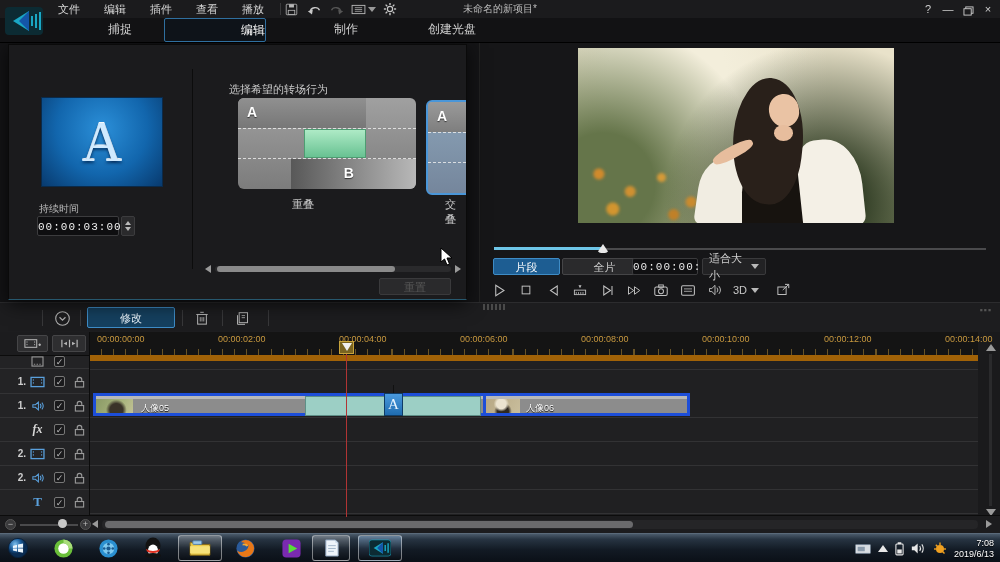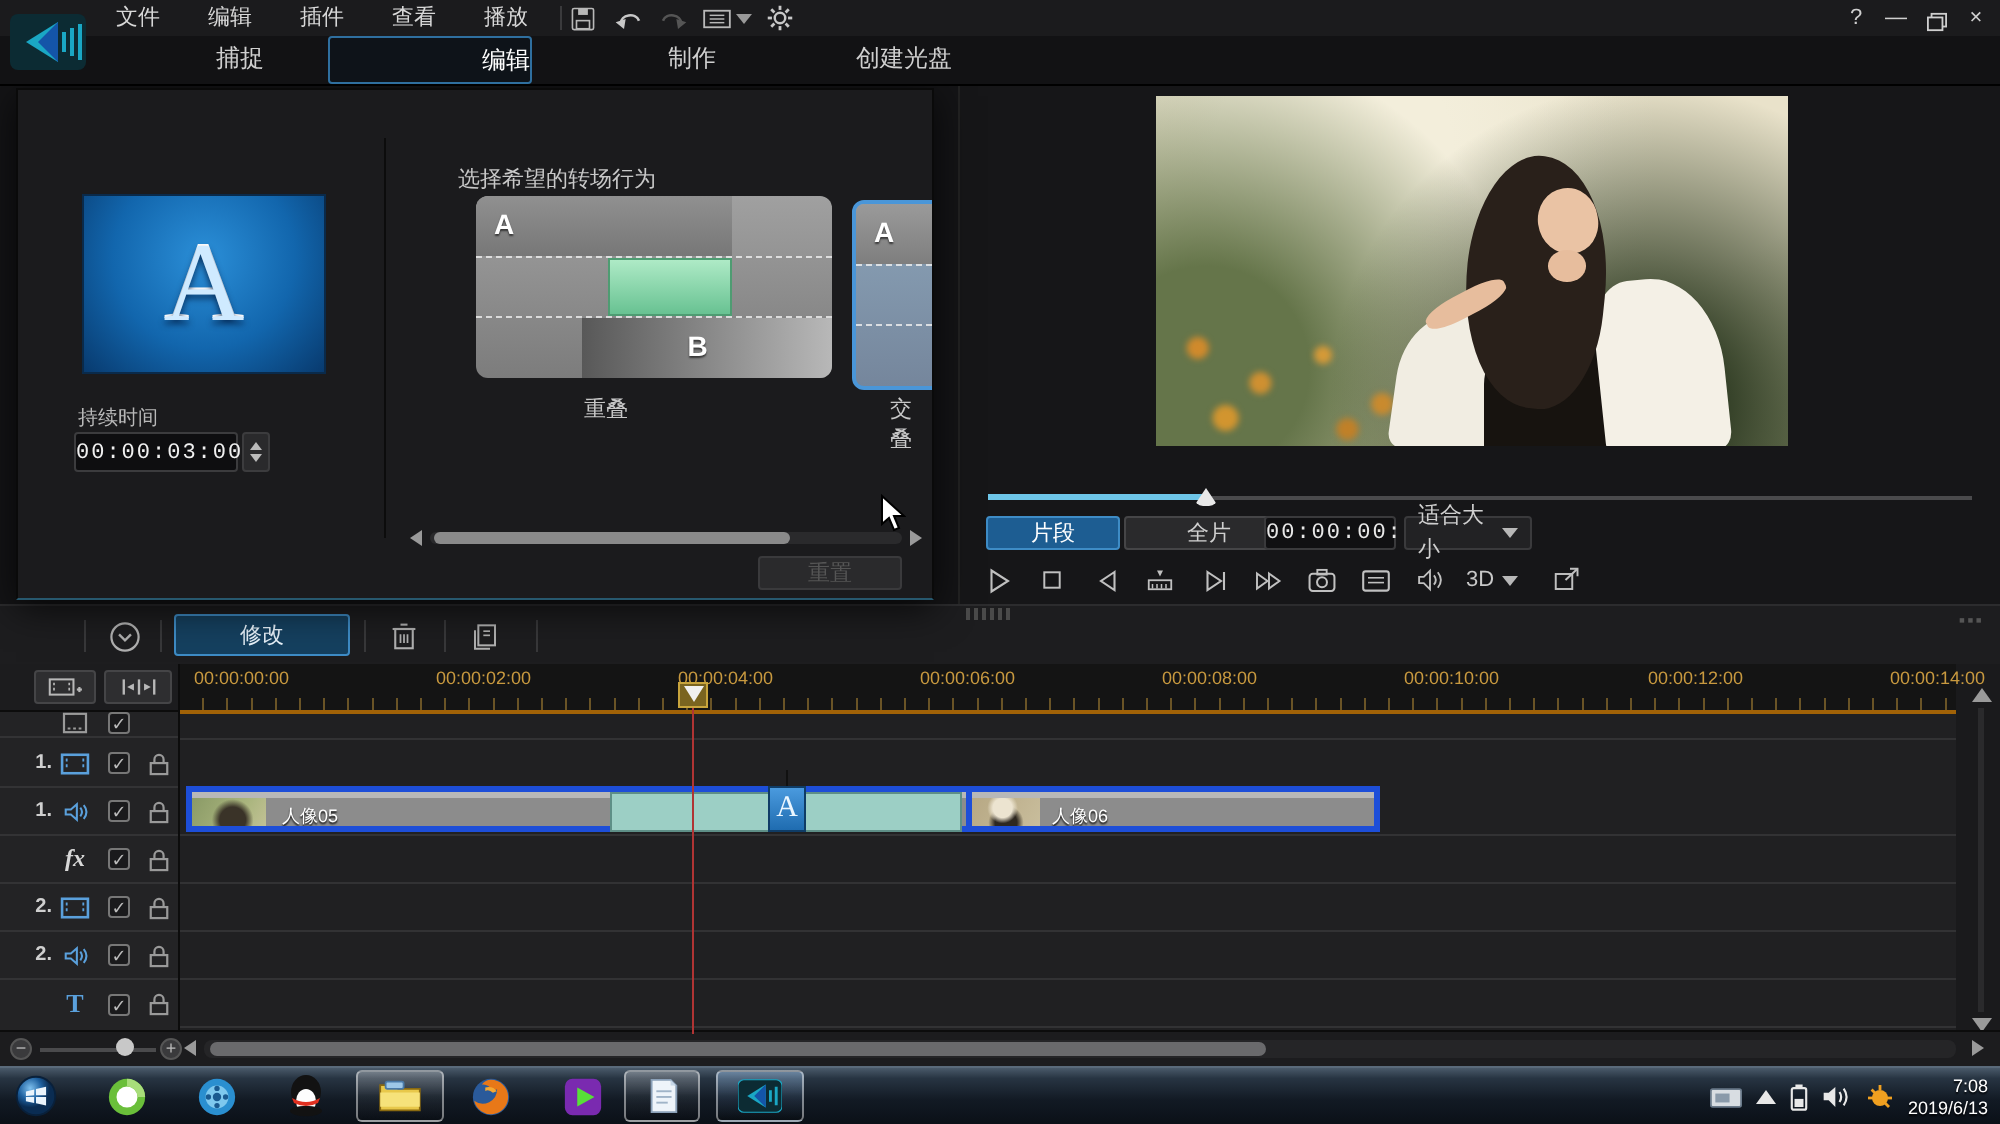--- a/index.html
+++ b/index.html
@@ -144,21 +144,21 @@
     box-sizing:border-box;}
   .tt-icon{position:absolute;top:5px;width:20px;height:20px;display:flex;align-items:center;justify-content:center;}
   .tt-dots{position:absolute;right:8px;top:2px;color:#555;font-size:9px;letter-spacing:1px;}
   
   .timeline{position:absolute;left:0;top:332px;width:1000px;height:201px;background:#1a1a1c;}
   .tl-head-col{position:absolute;left:0;top:0;width:89px;height:183px;background:#232325;
     border-right:1px solid #0c0c0c;}
   .tl-topbtns{position:absolute;left:0;top:0;width:89px;height:23px;background:#1c1c1e;border-bottom:1px solid #0c0c0c;}
   .hbtn{position:absolute;top:3px;height:17px;background:#2e2e30;border:1px solid #454547;border-radius:2px;
     box-sizing:border-box;display:flex;align-items:center;justify-content:center;}
-  .ruler{position:absolute;left:89px;top:0;width:889px;height:23px;background:#141414;border-bottom:2px solid #a16207;}
+  .ruler{position:absolute;left:89px;top:0;width:889px;height:23px;background:#141414;border-bottom:6px solid #a16207;}
   .ruler-ticks{position:absolute;left:0;bottom:0;width:100%;height:6px;
     background:repeating-linear-gradient(90deg,#6a5426 0 1px,transparent 1px 12.1px);}
   .rlabel{position:absolute;top:2px;font-size:9px;color:#c8993f;white-space:nowrap;}
   .track-rows{position:absolute;left:89px;top:23px;width:889px;height:160px;background:#202022;}
   .trow-line{position:absolute;left:0;width:100%;height:1px;background:#323234;}
   .hrow{position:absolute;left:0;width:89px;box-sizing:border-box;border-bottom:1px solid #333335;
     display:flex;align-items:center;}
   .hnum{width:26px;text-align:right;font-size:10px;color:#cfcfcf;padding-right:3px;font-weight:bold;}
   .hicon{width:17px;height:13px;display:flex;align-items:center;justify-content:center;color:#5aa0dc;}
   .chk{width:11px;height:11px;border:1px solid #777;border-radius:2px;background:#1a1a1c;color:#bbb;
@@ -265,20 +265,21 @@
             <line x1="8" y1="12.6" x2="8" y2="15"></line>
             <line x1="1" y1="8" x2="3.4" y2="8"></line>
             <line x1="12.6" y1="8" x2="15" y2="8"></line>
             <line x1="3" y1="3" x2="4.8" y2="4.8"></line>
             <line x1="11.2" y1="11.2" x2="13" y2="13"></line>
             <line x1="13" y1="3" x2="11.2" y2="4.8"></line>
             <line x1="4.8" y1="11.2" x2="3" y2="13"></line>
           </g>
         </svg>
     </div>
+    <div class="win-title">未命名的新项目*</div>
     <div class="winctl">
       <span>?</span>
       <span>—</span>
       <span>
         <svg width="11" height="10" viewBox="0 0 12 11" style="margin:4px auto 0;">
             <rect x="3" y="1" width="8" height="7" fill="none" stroke="#cfcfcf"></rect>
             <rect x="1" y="3" width="8" height="7" fill="#1b1b1d" stroke="#cfcfcf"></rect>
           </svg>
       </span>
       <span>×</span>

